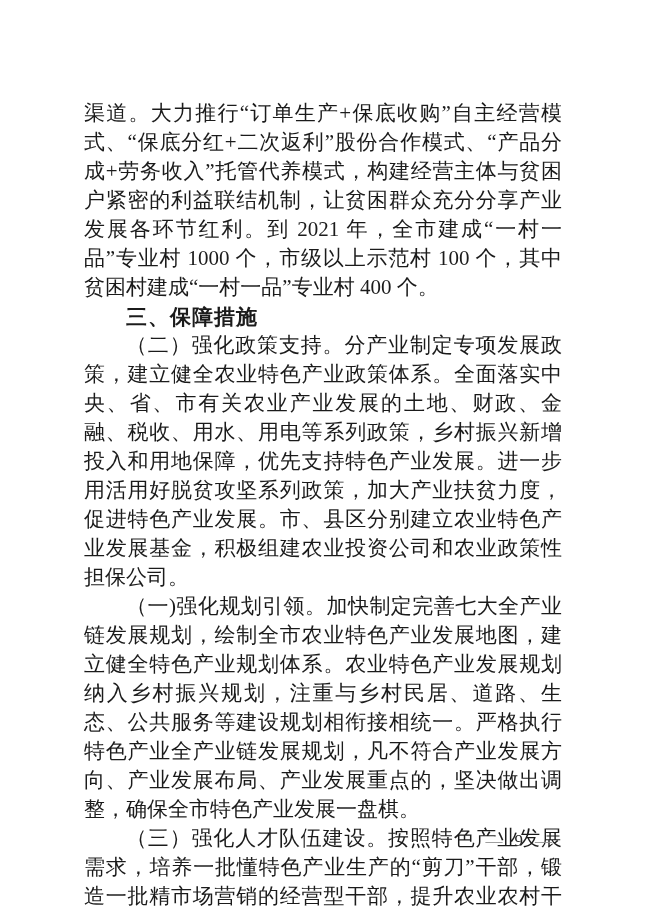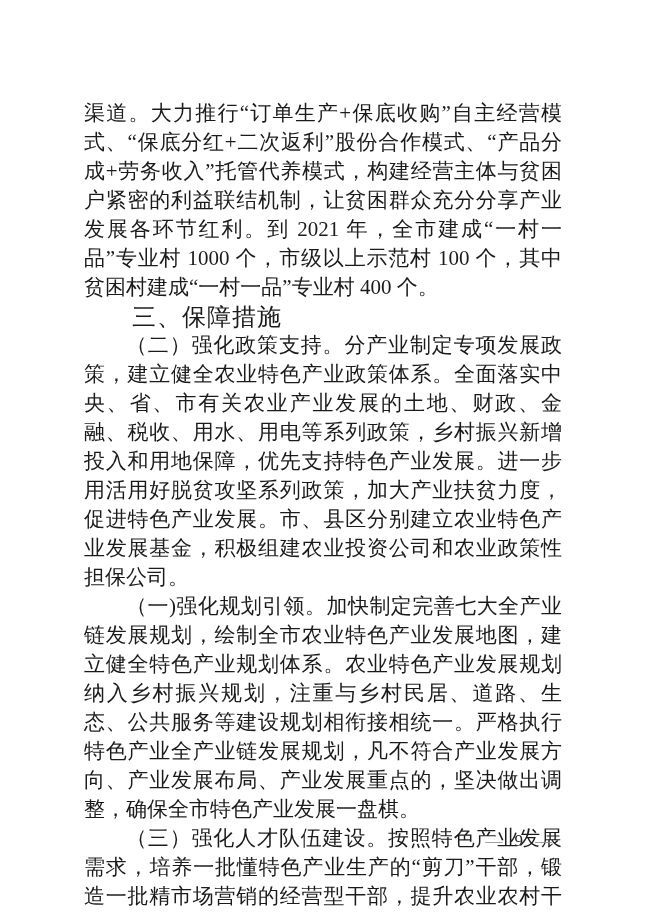--- a/index.html
+++ b/index.html
@@ -28,24 +28,24 @@
   }
   .content p {
     margin: 0;
     text-indent: 2em;
   }
   .content p.no-indent {
     text-indent: 0;
   }
   .content h2.heading {
     margin: 0;
-    font-size: 24px;
+    font-size: 21px;
     line-height: 29px;
     text-indent: 2em;
-    font-weight: normal;
+    font-weight: bold;
     font-family: "Liberation Sans", "DejaVu Sans", sans-serif;
     letter-spacing: 1px;
   }
   .footer {
     position: absolute;
     left: 84px;
     top: 831px;
     width: 478px;
     box-sizing: border-box;
     padding-right: 10px;

